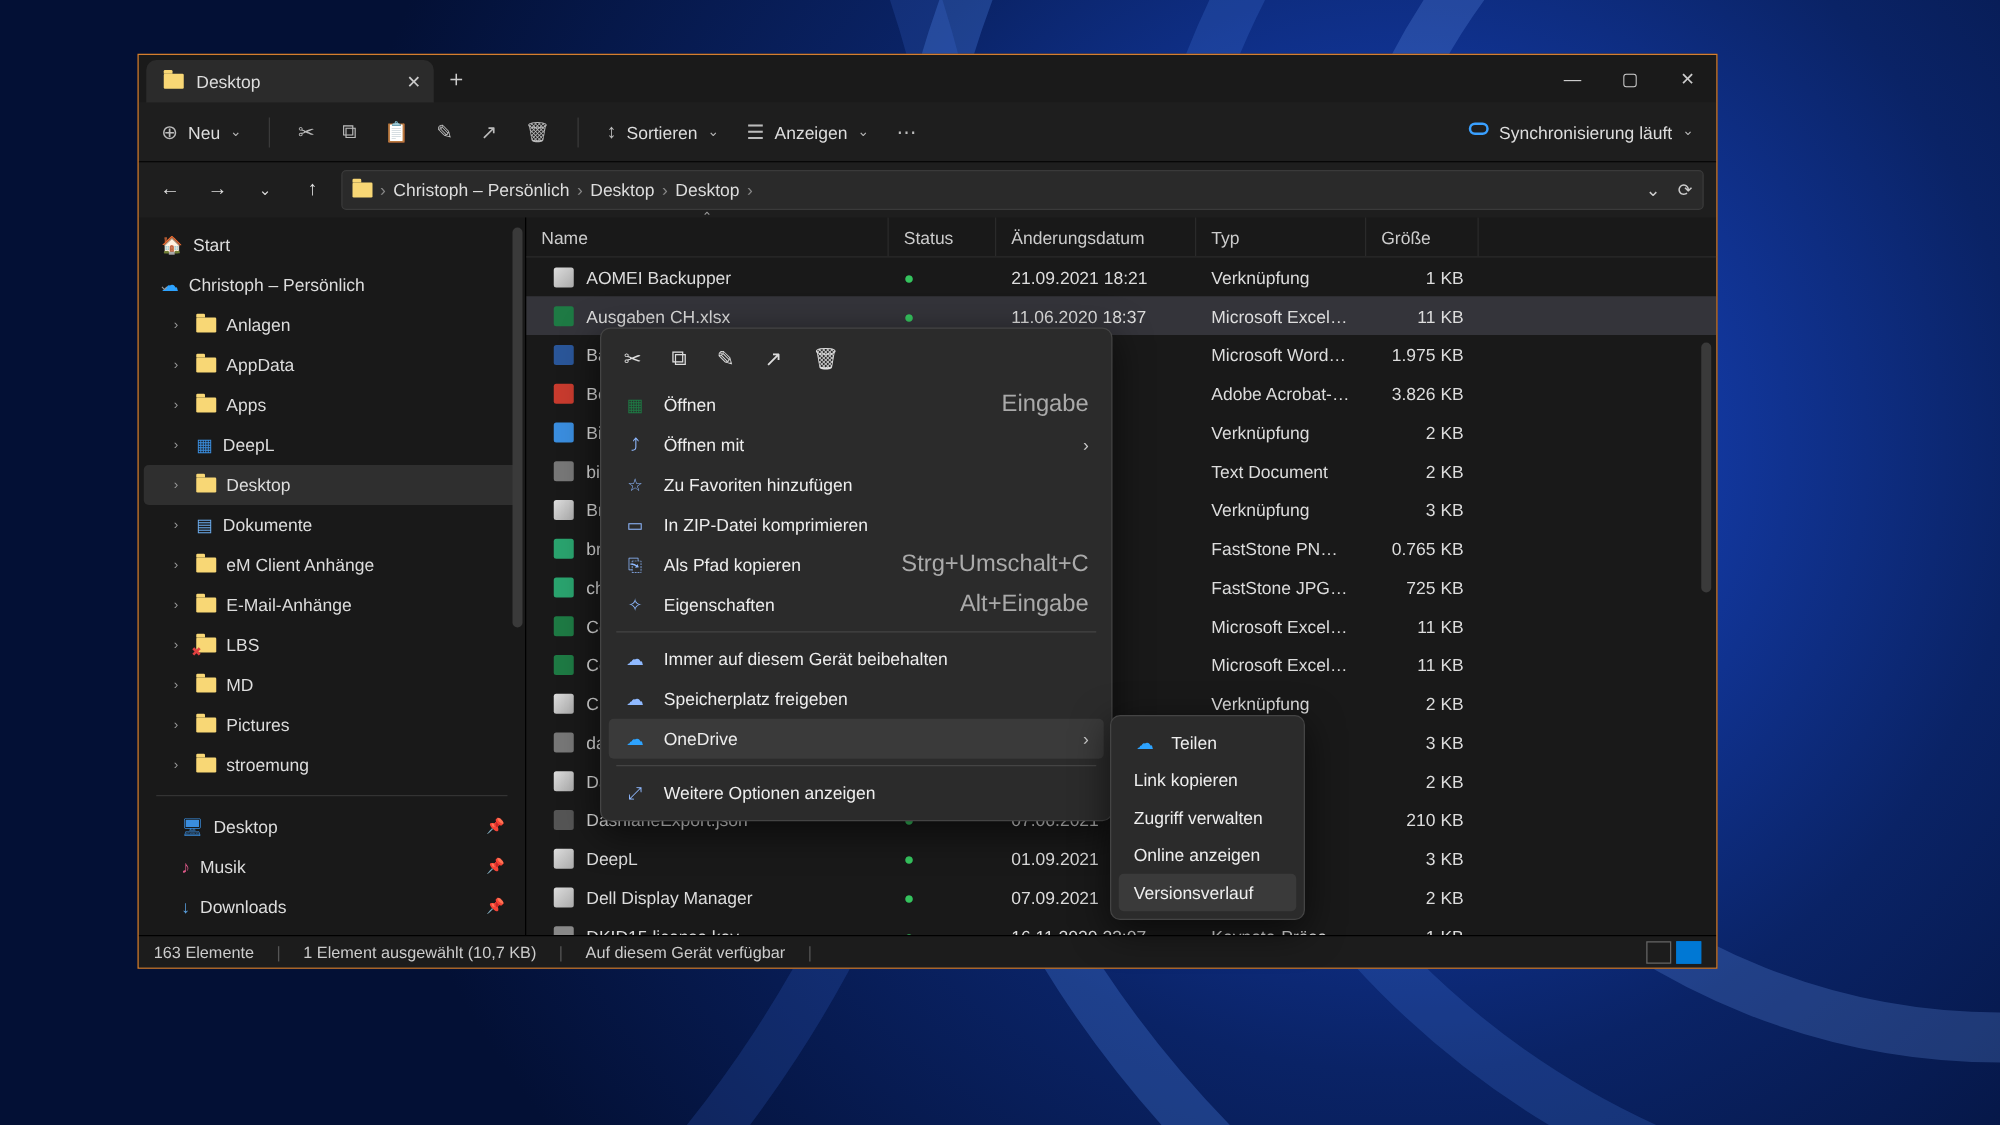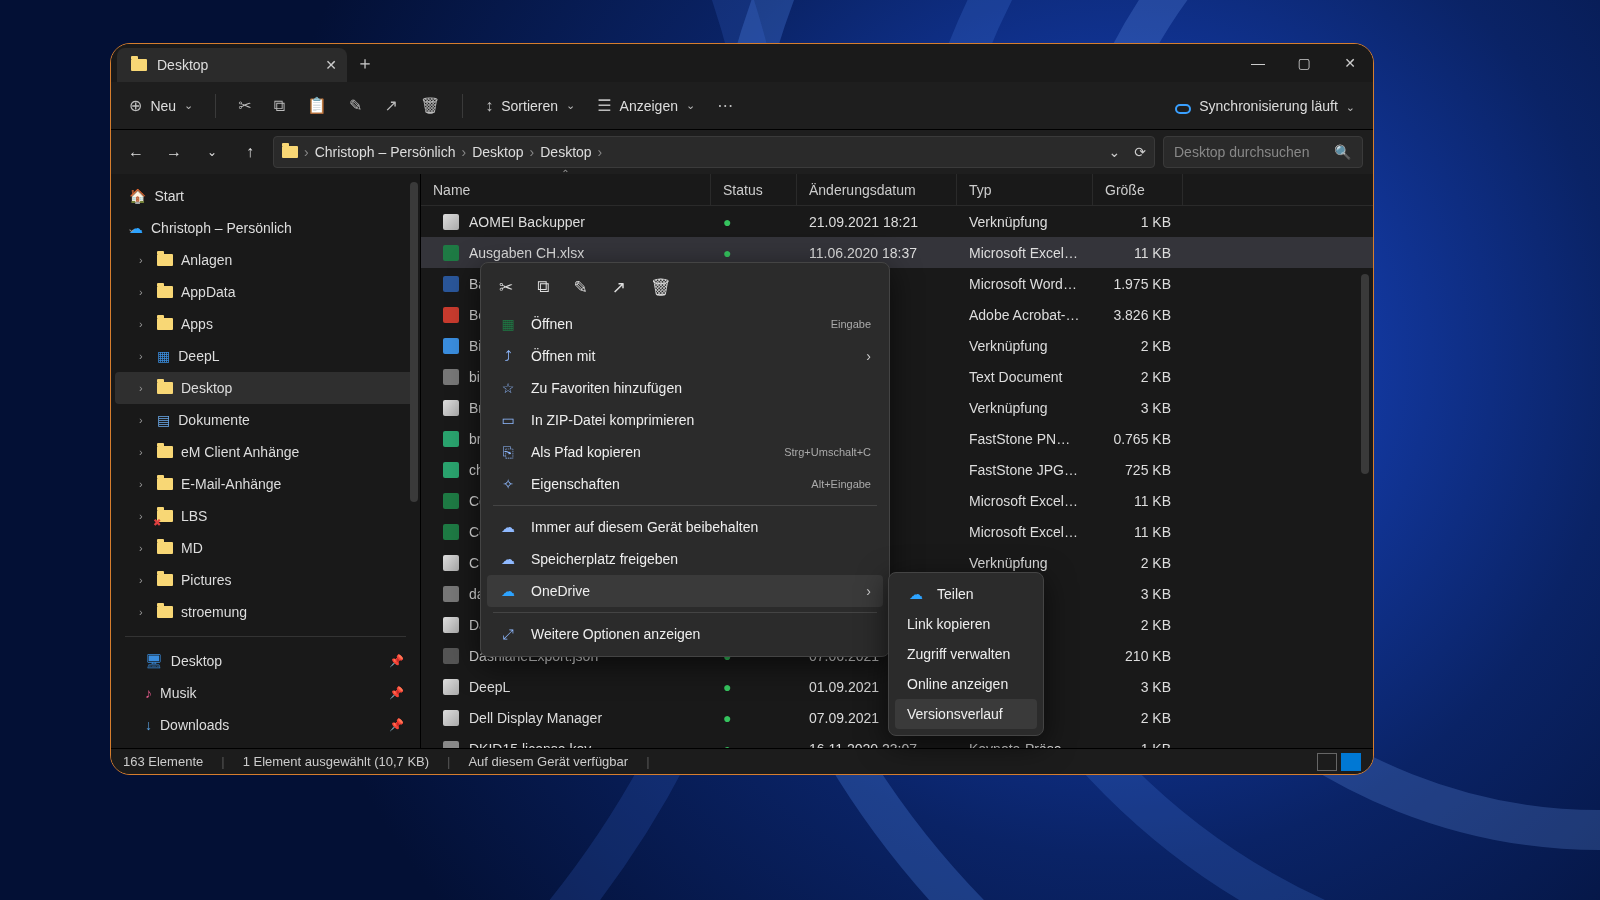--- a/index.html
+++ b/index.html
@@ -10,42 +10,42 @@
   }
   
   .wave { position:absolute; border-radius:50%; border: 40px solid rgba(90,150,255,0.25); }
   .wave1 { width:1800px; height:1800px; right:-900px; top:-600px; }
   .wave2 { width:1400px; height:1400px; right:-700px; top:-400px; border-color: rgba(90,150,255,0.18);}
   .wave3 { width:1100px; height:1100px; right:-550px; top:-250px; border-color: rgba(120,170,255,0.22);}
   .wave4 { width:2000px; height:2000px; left:-1200px; top:-700px; border-color: rgba(60,110,220,0.2);}
 
   .explorer {
     position: absolute; left:110px; top:43px; width:1264px; height:732px;
-    background:#1e1e1e; border:1px solid #d67e2e; border-radius:20px;
+    background:#1e1e1e; border:1px solid #d67e2e; border-radius:0;
     display:flex; flex-direction:column; color:#ddd; font-size:14px;
     overflow:hidden;
   }
 
   
   .tabstrip { height:38px; display:flex; align-items:stretch; background:#1a1a1a; }
   .tab { display:flex; align-items:center; gap:10px; padding:0 14px; background:#2b2b2b; border-top-left-radius:8px; border-top-right-radius:8px; margin:4px 0 0 6px; width:230px; position:relative;}
   .tab .close { position:absolute; right:10px; top:50%; transform:translateY(-50%); color:#ccc; font-size:14px; cursor:default;}
   .addtab { width:36px; display:flex; align-items:center; justify-content:center; color:#ccc; font-size:18px; }
   .wincontrols { margin-left:auto; display:flex; }
   .wincontrols div { width:46px; display:flex; align-items:center; justify-content:center; color:#ccc; font-size:14px;}
   .folder-icon { width:16px; height:12px; background:#f8d775; border-radius:1px; position:relative; }
   .folder-icon::before{content:"";position:absolute;top:-3px;left:0;width:7px;height:3px;background:#f8d775;border-radius:1px 1px 0 0;}
 
   
   .toolbar { height:48px; display:flex; align-items:center; gap:22px; padding:0 18px; background:#1e1e1e; border-bottom:1px solid #000;}
   .tb-btn { display:flex; align-items:center; gap:8px; color:#ddd; }
   .tb-ico { color:#bbb; font-size:16px; }
   .divider { width:1px; height:24px; background:#3a3a3a; }
   .spacer { flex:1; }
-  .sync { display:flex; align-items:flex-end; gap:8px; color:#ddd; }
+  .sync { display:flex; align-items:flex-start; gap:8px; color:#ddd; }
   .cloud-ico { width:16px; height:10px; border:2px solid #3aa0ff; border-radius:8px; }
 
   
   .navrow { height:44px; display:flex; align-items:center; gap:8px; padding:0 10px; background:#1e1e1e; }
   .navrow .nav-ico { width:30px; text-align:center; color:#ddd; font-size:16px;}
   .address { flex:1; height:32px; background:#2a2a2a; border:1px solid #3a3a3a; border-radius:4px; display:flex; align-items:center; padding:0 8px; gap:6px; color:#ddd;}
   .crumb { display:flex; align-items:center; gap:4px; }
   .crumb-sep{color:#888;}
   .addr-tail { margin-left:auto; display:flex; gap:14px; color:#ccc; }
   .search { width:200px; height:32px; background:#2a2a2a; border:1px solid #3a3a3a; border-radius:4px; display:flex; align-items:center; padding:0 10px; color:#888; justify-content:space-between;}
@@ -110,21 +110,21 @@
   .viewbtns span.active{background:#0078d4;border-color:#0078d4;}
 
   
   .ctx { position:absolute; background:#2b2b2b; border:1px solid #444; border-radius:8px; box-shadow:0 8px 30px rgba(0,0,0,0.6); padding:6px; color:#eee; font-size:14px;}
   .ctx.main{ left:480px; top:262px; width:410px;}
   .ctx-toprow{display:flex; gap:24px; padding:8px 12px 10px 12px;}
   .ctx-toprow span{color:#ddd; font-size:17px;}
   .ctx-item{height:32px; display:flex; align-items:center; gap:14px; padding:0 12px; border-radius:4px; position:relative;}
   .ctx-item.hover{background:#3a3a3a;}
   .ctx-ico{width:18px; text-align:center; color:#8fb9ff;}
-  .ctx-shortcut{margin-left:auto; color:#aaa; font-size:11px;}
+  .ctx-shortcut{margin-left:auto; color:#aaa; font-size:19px;}
   .ctx-sub{position:absolute; right:12px; color:#ccc;}
   .ctx-sep{height:1px; background:#444; margin:5px 6px;}
   .ctx.sub{ left:888px; top:572px; width:156px;}
   .ctx.sub .ctx-item{height:30px; padding:0 12px; gap:12px;}
 </style>
 </head>
 <body>
 
 <div class="wave wave4"></div>
 <div class="wave wave1"></div>
@@ -198,24 +198,20 @@
       <span class="crumb-sep">›</span>
       <span class="crumb">
           <span>Desktop</span>
         </span>
       <span class="crumb-sep">›</span>
       <div class="addr-tail">
         <span>⌄</span>
         <span>⟳</span>
       </div>
     </div>
-    <div class="search">
-      <span>Desktop durchsuchen</span>
-      <span>🔍</span>
-    </div>
   </div>
 
   <div class="body">
 
     <div class="sidebar">
       <div class="side-item root">
         <span class="home-ico">🏠</span>
         <span>Start</span>
       </div>
       <div class="side-item root">

